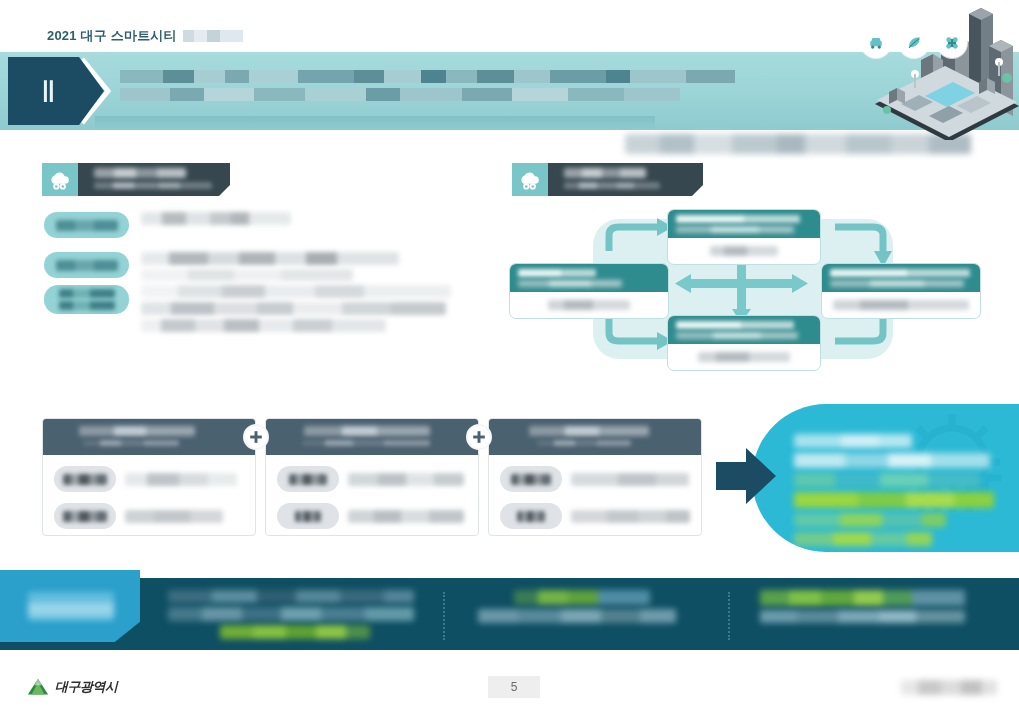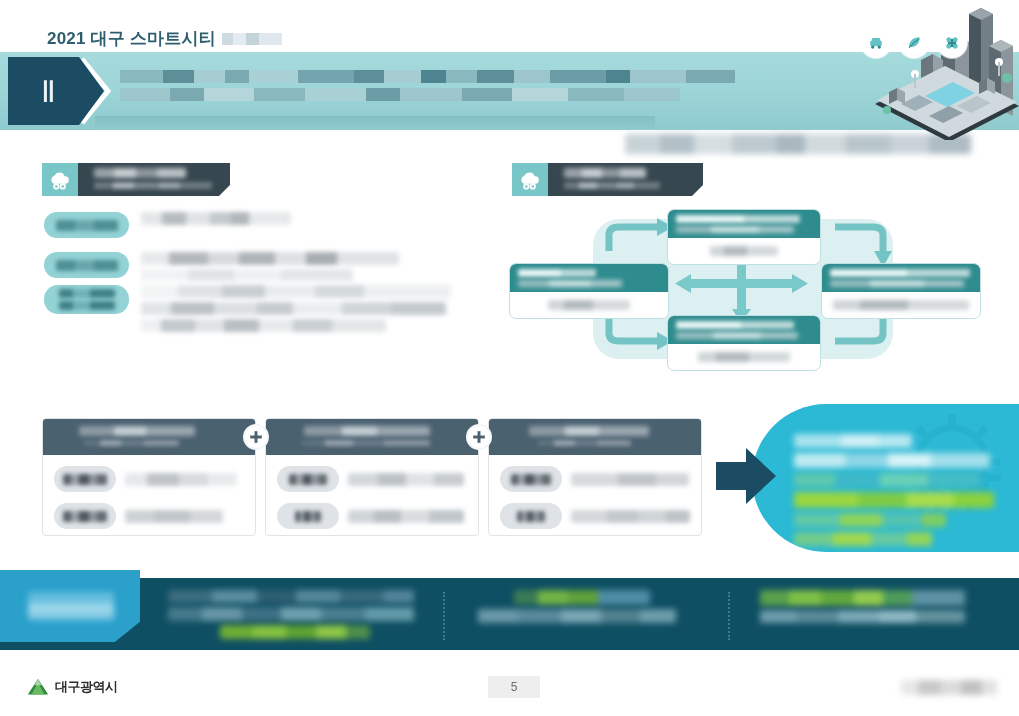--- a/index.html
+++ b/index.html
@@ -8,21 +8,21 @@
     width: 1019px; height: 716px;
     background: #ffffff;
     font-family: "Liberation Sans", sans-serif;
     overflow: hidden;
   }
   .slide { position: relative; width: 1019px; height: 716px; background: #fff; }
 
   
   .kicker {
     position: absolute; left: 47px; top: 27px;
-    font-size: 17px; font-weight: bold; color: #2f5f6e;
+    font-size: 13px; font-weight: bold; color: #2f5f6e;
     letter-spacing: .2px; white-space: nowrap;
     display: flex; align-items: center; gap: 6px;
   }
   .kicker .k-blur {
     width: 60px; height: 12px;
     background: linear-gradient(90deg,#cfdbe2 0 18%,#e4ecf1 18% 40%,#c4d2da 40% 62%,#dfe8ee 62% 100%);
   }
 
   
   .header-band {
@@ -151,21 +151,21 @@
   .botstrip{ position:absolute; left:0; top:578px; width:1019px; height:72px; background:#0f4f63; }
   .bottab{ position:absolute; left:0; top:570px; width:140px; height:72px; background:#2aa0cb;
     clip-path: polygon(0 0, 100% 0, 100% 72%, 82% 100%, 0 100%); z-index:3; }
   .bottab .bt{ position:absolute; left:28px; top:22px; width:86px; height:28px; border-radius:2px; filter:blur(3px);
     background: linear-gradient(180deg,#63bddd 0 40%,#9ad5ea 40% 78%,#7cc8e3 78% 100%); }
   .bcell{ position:absolute; top:590px; }
   .bcell .bl1{ border-radius:2px; filter:blur(3px); margin-bottom:4px; }
   .bdiv{ position:absolute; top:592px; width:0; height:48px; border-left:2px dotted #3a7b8d; }
 
   
-  .footer-logo{ position:absolute; left:26px; top:676px; display:flex; align-items:center; gap:5px; }
+  .footer-logo{ position:absolute; left:26px; top:676px; display:flex; align-items:center; gap:5px;font-style:italic; }
   .flogo-text{ font-size:13px; font-weight:bold; color:#2d2d2d; letter-spacing:-.5px; }
   .pagenum{ position:absolute; left:488px; top:676px; width:52px; height:22px;
     background:#eeeeee; display:flex; align-items:center; justify-content:center;
     font-size:12px; color:#6b6b6b; }
   .foot-right{ position:absolute; right:22px; top:680px; width:96px; height:15px; border-radius:2px; filter:blur(3px);
     background: linear-gradient(90deg,#e7e7e7 0 18%,#c9c9c9 18% 42%,#dcdcdc 42% 63%,#c2c2c2 63% 84%,#e2e2e2 84% 100%); }
 </style>
 </head>
 <body>
 

